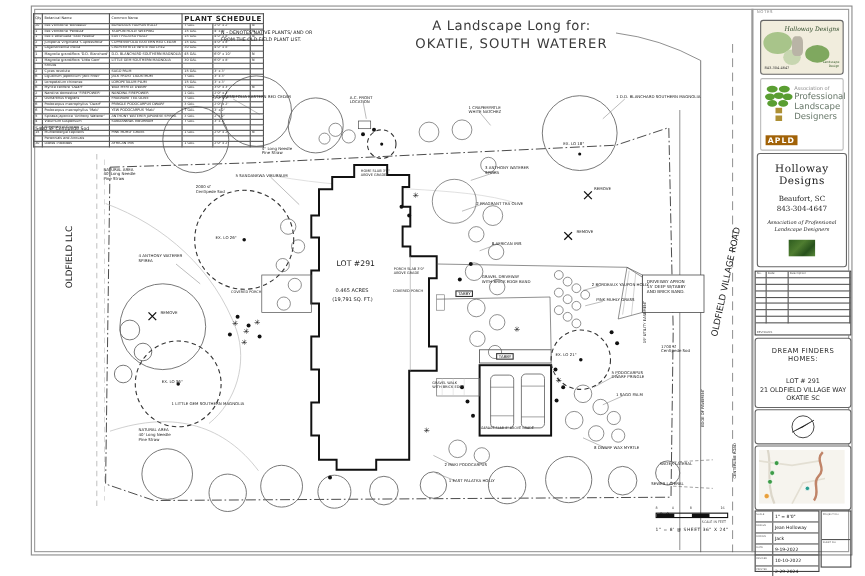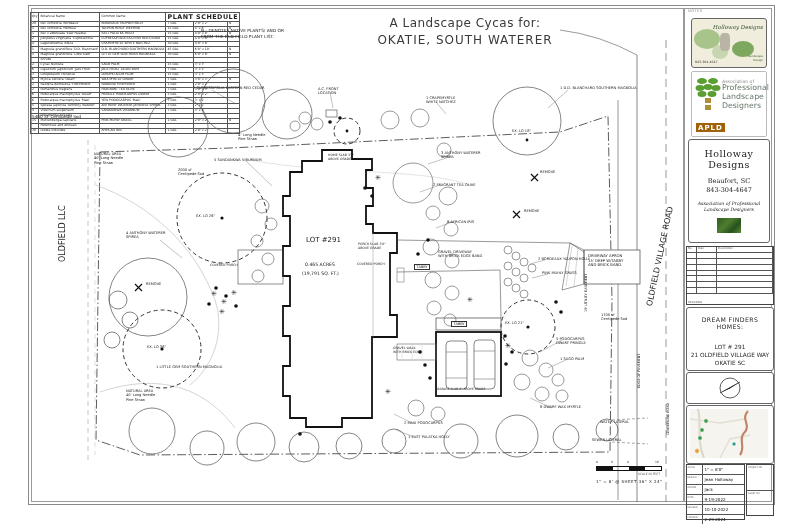--- a/index.html
+++ b/index.html
@@ -498,21 +498,21 @@
         <td></td>
       </tr>
 
   </tbody>
     </table>
   <div id="sched-footer">5400 SF Centipede Sod</div>
   <div id="native-note">N - DENOTES NATIVE PLANTS/ AND OR
 FROM THE OLD FIELD PLANT LIST.</div>
 
   <div id="main-title">
-    <div class="t1">A Landscape Cycas for:</div>
+    <div class="t1">A Landscape Long for:</div>
     <div class="t3">OKATIE, SOUTH WATERER</div>
   </div>
 
   <div id="plan-labels">
 
       <div class="plan-label" style="left: 193px; top: 86px;">2 CUPRESSIFOLIA EASTERN RED CEDAR</div>
 
       <div class="plan-label" style="left: 318px; top: 87px;">A.C. FRONT
 LOCATION</div>
 

